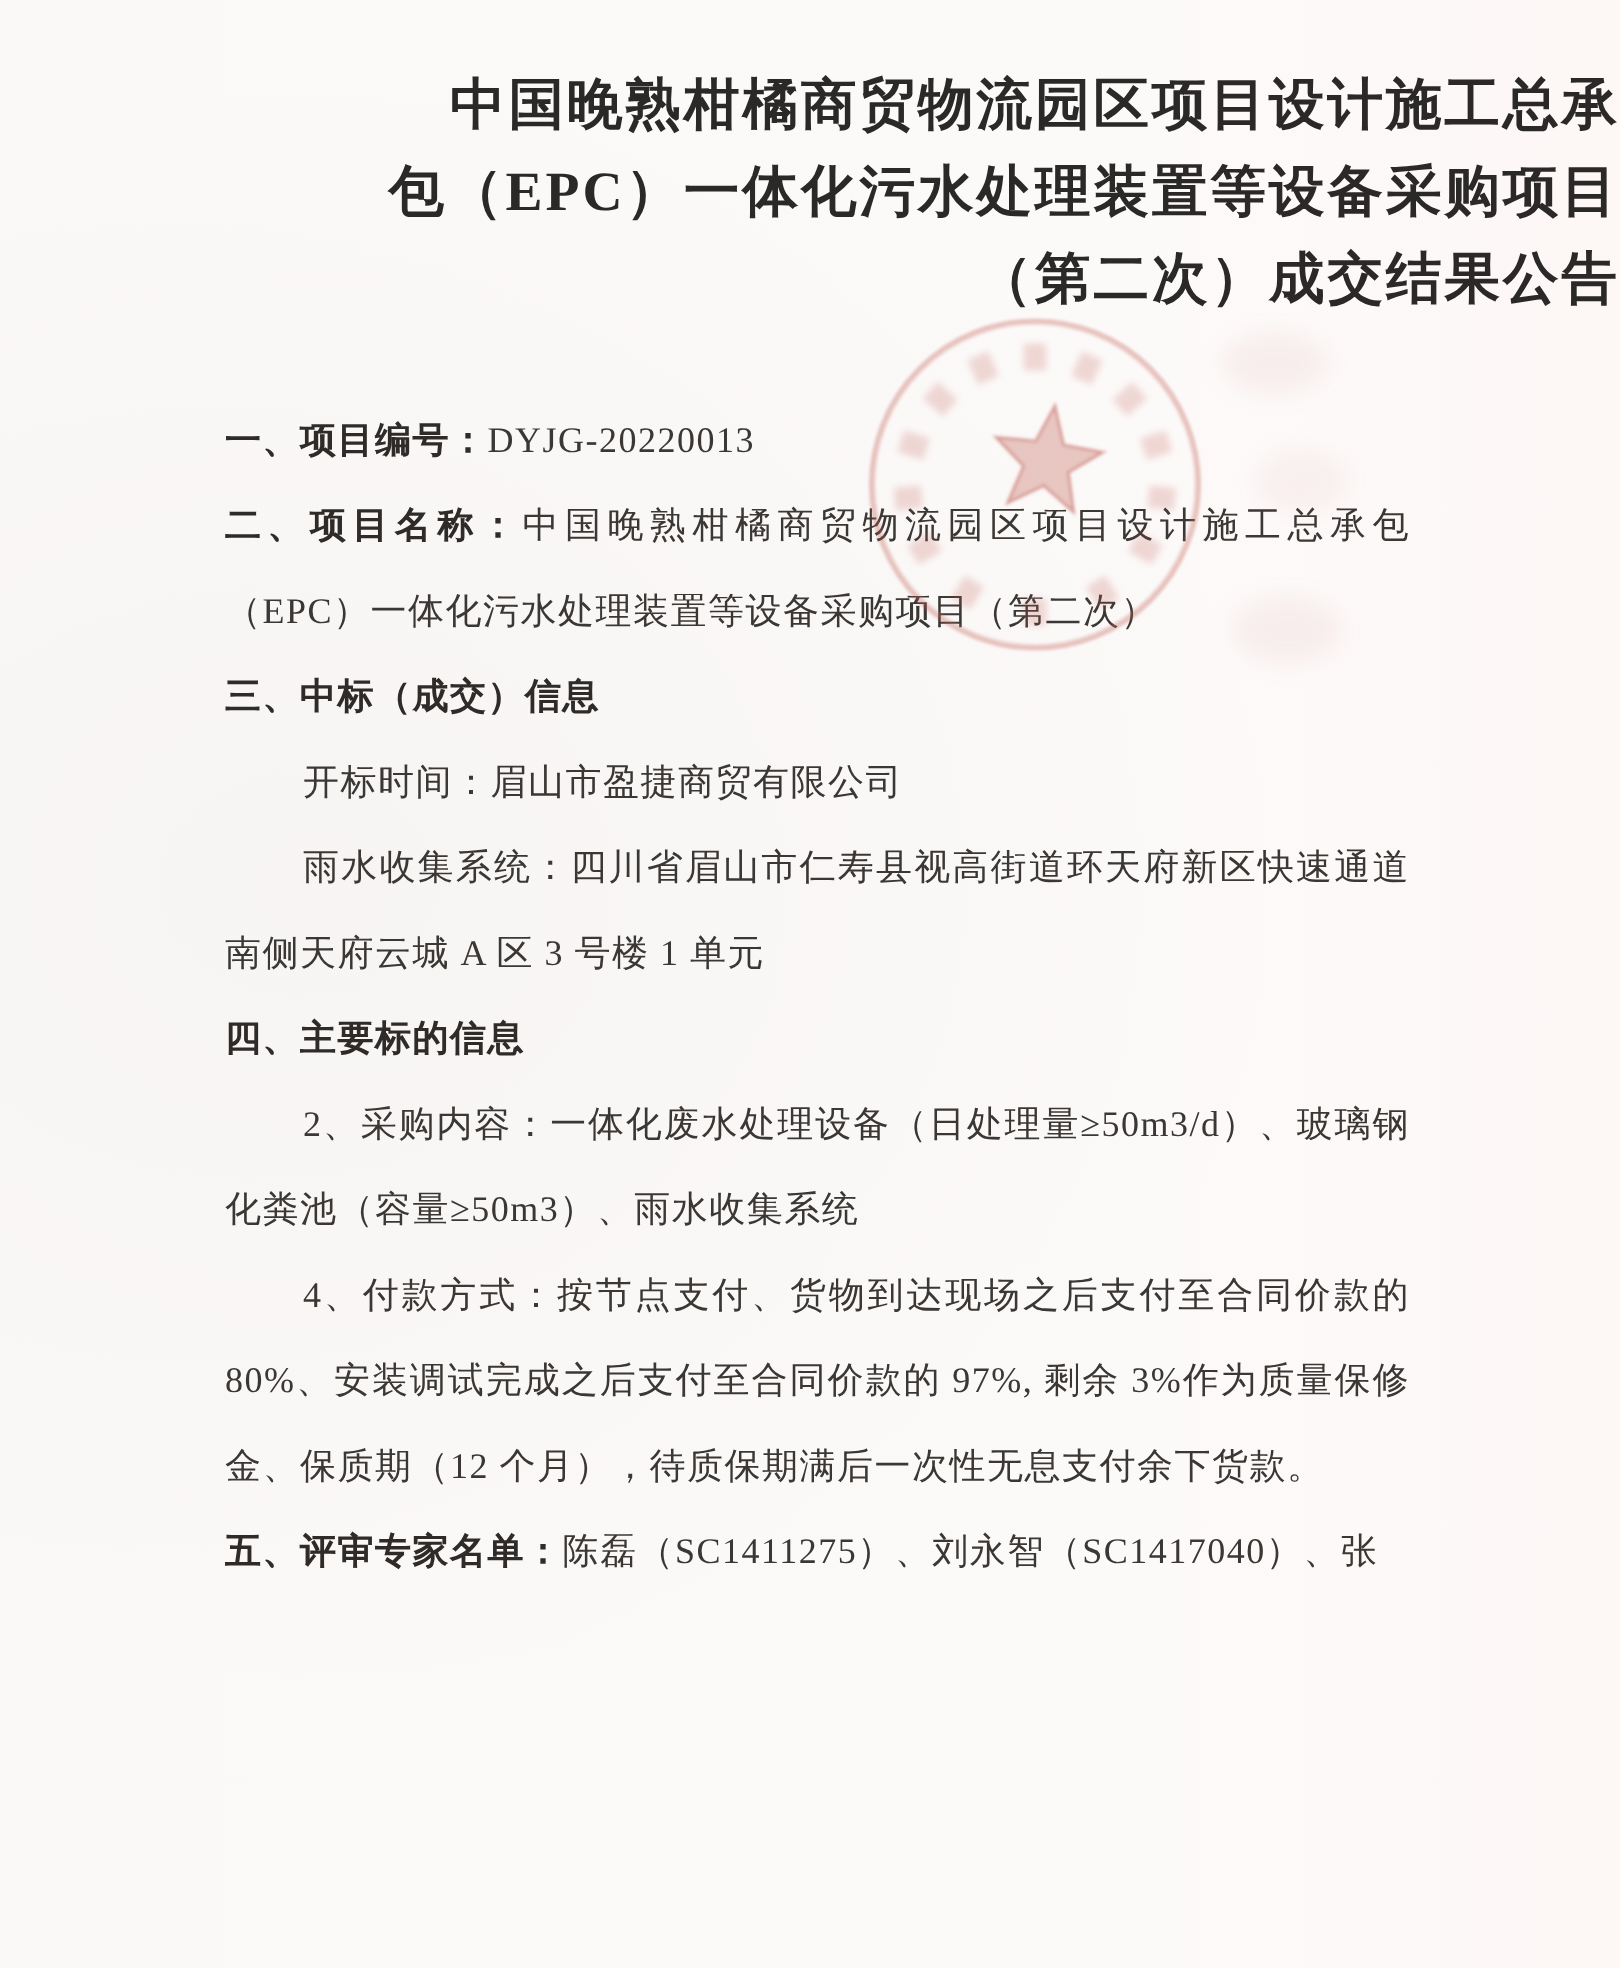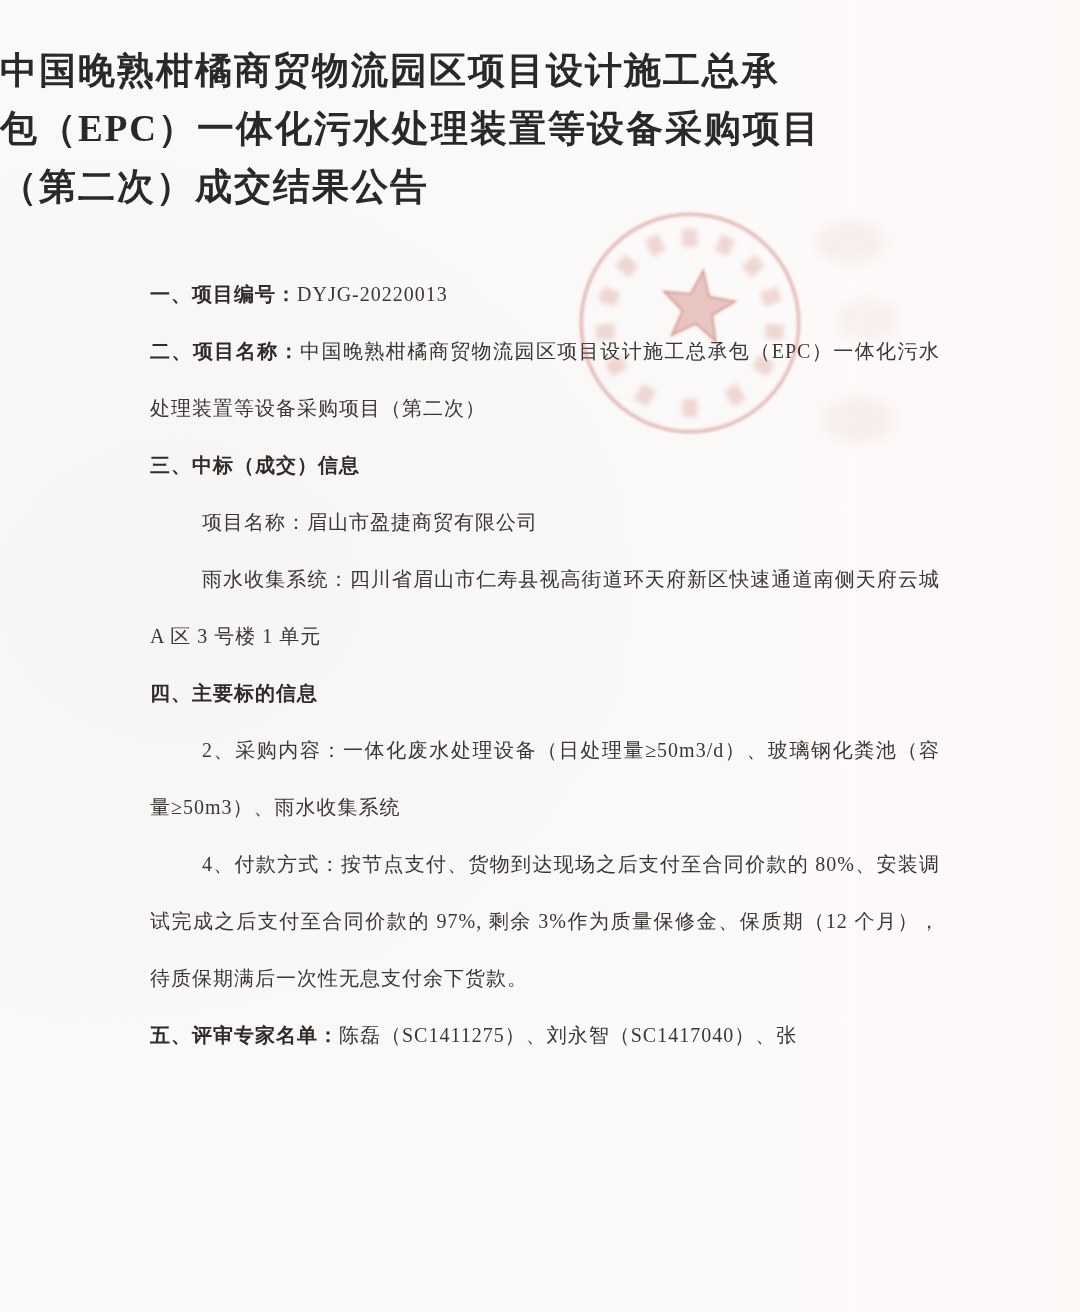--- a/index.html
+++ b/index.html
@@ -10,31 +10,31 @@
   }
   .page{
     position:relative;width:1080px;height:1312px;
     background:
       radial-gradient(ellipse at 20% 45%, rgba(120,110,105,0.03), transparent 55%),
       linear-gradient(90deg,#fbf9f8 0%,#fcfaf9 72%,#fdf7f6 100%);
     color:#3a3734;
   }
   .title{
     padding-top:42px;
-    text-align:left;
+    text-align:right;
     font-weight:700;
     font-size:37px;
     line-height:58px;
     letter-spacing:2px;
     color:#2b2927;
   }
   .doc-body{
     margin:50px 140px 0 150px;
     width:790px;
-    font-size:20px;
+    font-size:24px;
     line-height:57px;
     letter-spacing:1px;
     text-align:justify;
   }
   .para{margin:0;}
   .ind{text-indent:52px;}
   .bold{font-weight:700;color:#2e2b29;}
   
   .seal{position:absolute;left:570px;top:202px;width:240px;height:240px;pointer-events:none;}
   .bleed{position:absolute;border-radius:50%;filter:blur(7px);pointer-events:none;}
@@ -92,21 +92,21 @@
   </div>
 
   <div class="doc-body">
 
     <p class="para"><span class="bold">一、项目编号：</span><span>DYJG-20220013</span></p>
 
     <p class="para"><span class="bold">二、项目名称：</span><span>中国晚熟柑橘商贸物流园区项目设计施工总承包（EPC）一体化污水处理装置等设备采购项目（第二次）</span></p>
 
     <p class="para bold">三、中标（成交）信息</p>
 
-    <p class="para ind"><span>项目名称：</span><span>眉山市盈捷商贸有限公司</span></p>
+    <p class="para ind"><span>开标时间：</span><span>眉山市盈捷商贸有限公司</span></p>
 
     <p class="para ind"><span>雨水收集系统：</span><span>四川省眉山市仁寿县视高街道环天府新区快速通道南侧天府云城 A 区 3 号楼 1 单元</span></p>
 
 
     <p class="para bold">四、主要标的信息</p>
 
 
     <p class="para ind"><span>2、采购内容：</span><span>一体化废水处理设备（日处理量≥50m3/d）、玻璃钢化粪池（容量≥50m3）、雨水收集系统</span></p>
 
 

